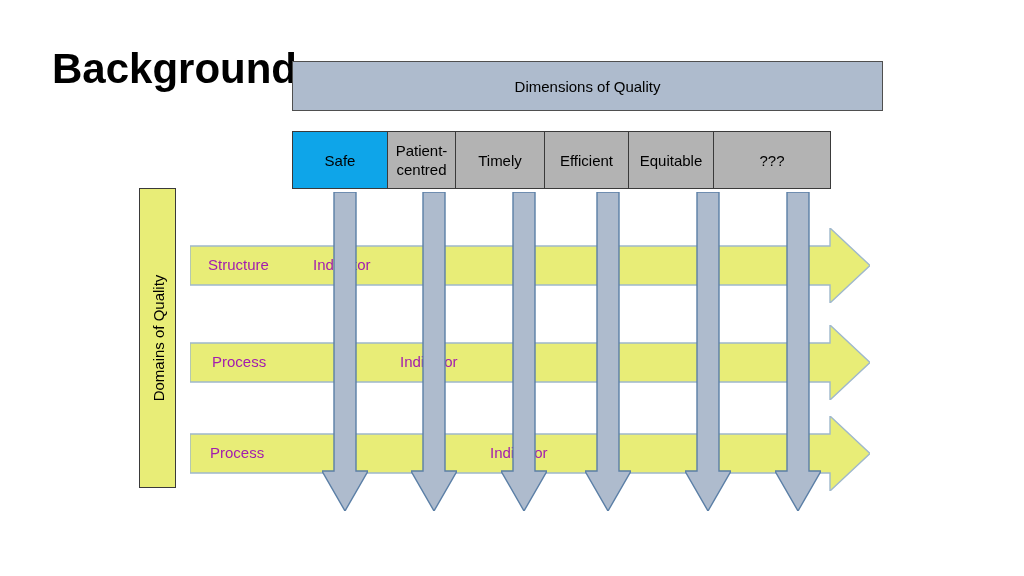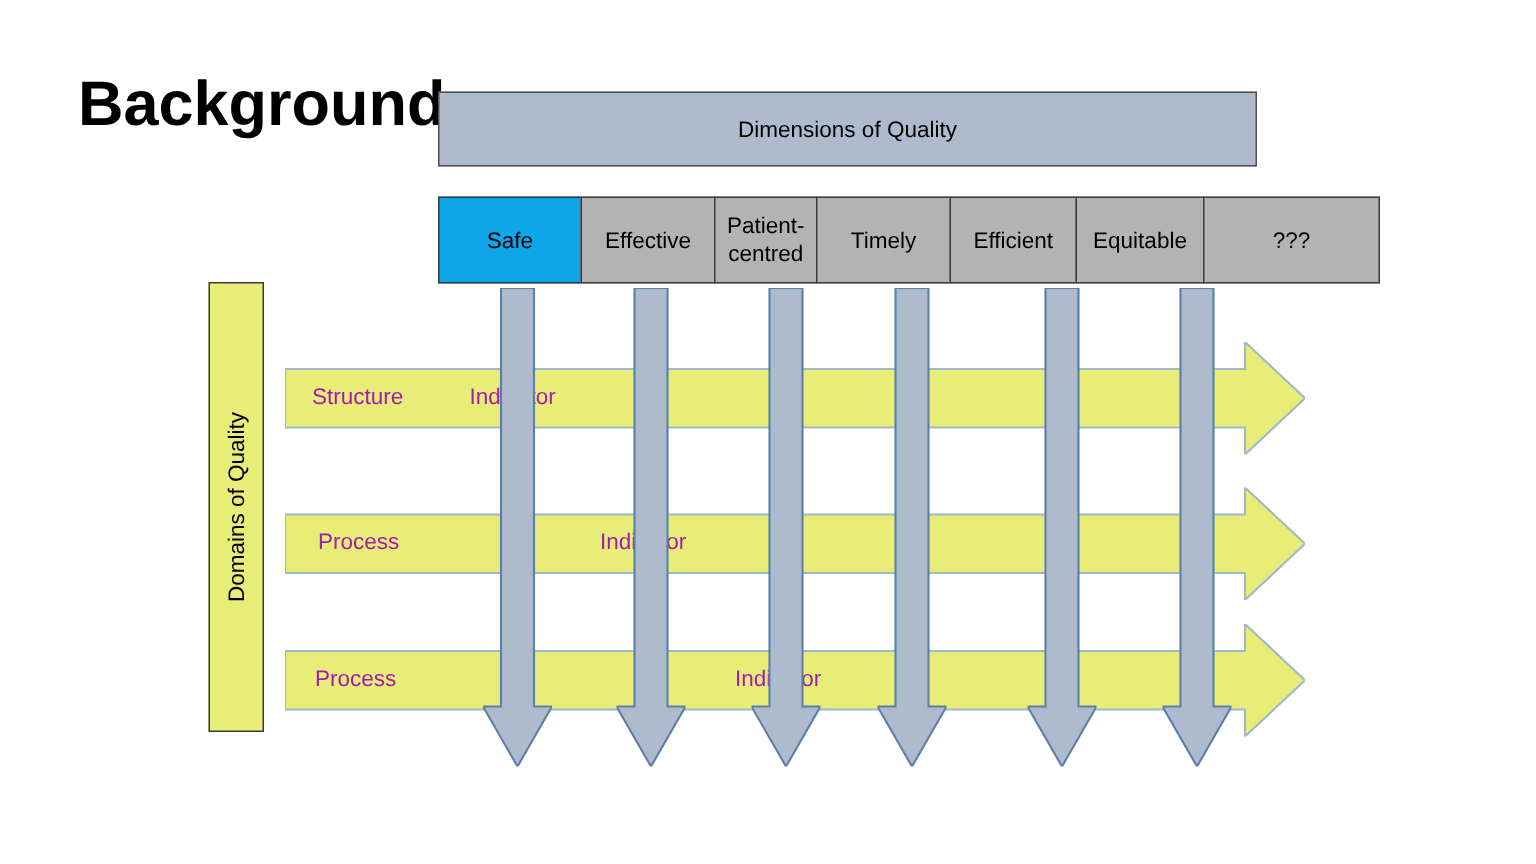--- a/index.html
+++ b/index.html
@@ -34,21 +34,21 @@
     font-weight: 700;
     color: #000000;
     white-space: nowrap;
   }
 
   
   .banner {
     position: absolute;
     left: 292px;
     top: 61px;
-    width: 546px;
+    width: 591px;
     height: 50px;
     background: #aebbcd;
     border: 1px solid #4f4f4f;
     box-sizing: border-box;
     display: flex;
     align-items: center;
     justify-content: center;
     font-size: 15px;
     color: #000000;
   }
@@ -132,23 +132,20 @@
 
   <div class="slide-title">Background</div>
 
   <div class="banner">
     <span>Dimensions of Quality</span>
   </div>
 
   <div class="header-row" id="header-row">
       <div class="header-cell" style="width: 96px; background: #0ea5e9; border-color: rgb(58, 58, 58);">
         <span>Safe</span>
-      </div>
-      <div class="header-cell" style="width: 90px; background: rgb(179, 179, 179); border-color: rgb(58, 58, 58);">
-        <span>Effective</span>
       </div>
       <div class="header-cell" style="width: 69px; background: rgb(179, 179, 179); border-color: rgb(58, 58, 58);">
         <span>Patient-<br>centred</span>
       </div>
       <div class="header-cell" style="width: 90px; background: rgb(179, 179, 179); border-color: rgb(58, 58, 58); text-align: center;">
         <span>Timely</span>
       </div>
       <div class="header-cell" style="width: 85px; background: rgb(179, 179, 179); border-color: rgb(58, 58, 58);">
         <span>Efficient</span>
       </div>

